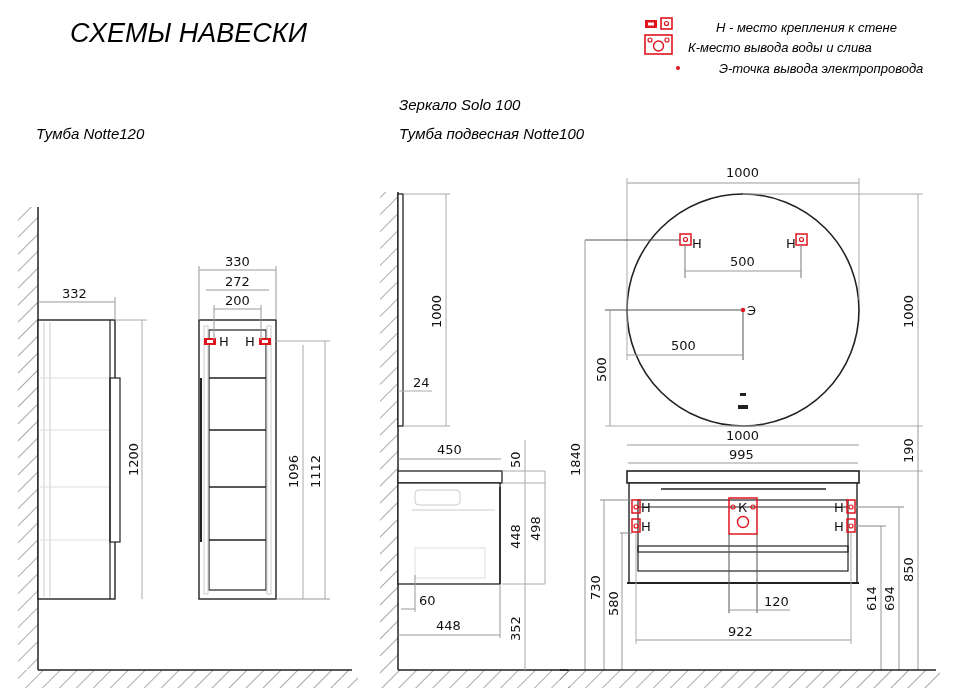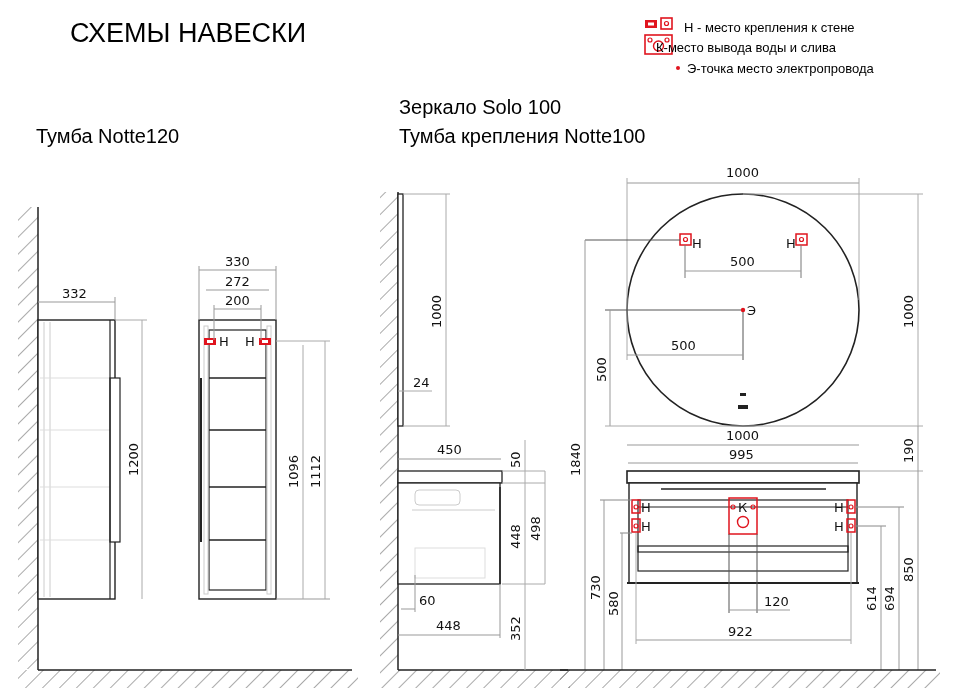--- a/index.html
+++ b/index.html
@@ -1,20 +1,20 @@
 <!DOCTYPE html>
 <html><head>
 <meta charset="utf-8">
 <style>
   html,body{margin:0;padding:0;background:#fff;}
   body{width:963px;height:698px;position:relative;overflow:hidden;font-family:"Liberation Sans",sans-serif;color:#000;}
-  .abs{position:absolute;white-space:nowrap;}
+  .abs{position:absolute;white-space:nowrap;font-style:italic;}
   .title{left:70px;top:18px;font-size:27px;}
-  .h2{font-size:20px;}
-  .legend{font-size:13px;}
+  .h2{font-size:15px;}
+  .legend{font-size:13px;margin-left:32px;}
   svg{position:absolute;left:0;top:0;}
   .dim{font-family:"DejaVu Sans",sans-serif;font-size:13px;fill:#111;}
   .lbl{font-family:"DejaVu Sans",sans-serif;font-size:13px;fill:#111;}
 </style>
 </head>
 <body>
 
 <div class="abs title">СХЕМЫ НАВЕСКИ</div>
 
 <div>
@@ -28,26 +28,26 @@
     <g>
       <rect x="645" y="35" width="27" height="19" fill="none" stroke="#e0141e" stroke-width="1.6"></rect>
       <circle cx="650" cy="40" r="2" fill="none" stroke="#e0141e" stroke-width="1.2"></circle>
       <circle cx="667" cy="40" r="2" fill="none" stroke="#e0141e" stroke-width="1.2"></circle>
       <circle cx="658.5" cy="46" r="5" fill="none" stroke="#e0141e" stroke-width="1.4"></circle>
     </g>
     <circle cx="678" cy="68" r="2" fill="#e0141e"></circle>
   </svg>
   <div class="abs legend" style="left:684px;top:20px">Н - место крепления к стене</div>
   <div class="abs legend" style="left:656px;top:40px">К-место вывода воды и слива</div>
-  <div class="abs legend" style="left:687px;top:61px">Э-точка место электропровода</div>
+  <div class="abs legend" style="left:687px;top:61px">Э-точка вывода электропровода</div>
 </div>
 
 <div class="abs h2" style="left:36px;top:125px">Тумба Notte120</div>
 <div class="abs h2" style="left:399px;top:96px">Зеркало Solo 100</div>
-<div class="abs h2" style="left:399px;top:125px">Тумба крепления Notte100</div>
+<div class="abs h2" style="left:399px;top:125px">Тумба подвесная Notte100</div>
 
 <svg width="963" height="698">
   <defs>
     <pattern id="hatch" width="12" height="12" patternUnits="userSpaceOnUse" patternTransform="rotate(45)">
       <line x1="0" y1="0" x2="0" y2="12" stroke="#555" stroke-width="1"></line>
     </pattern>
   </defs>
 
   <g>
     <rect x="18" y="207" width="20" height="462" fill="url(#hatch)"></rect>

